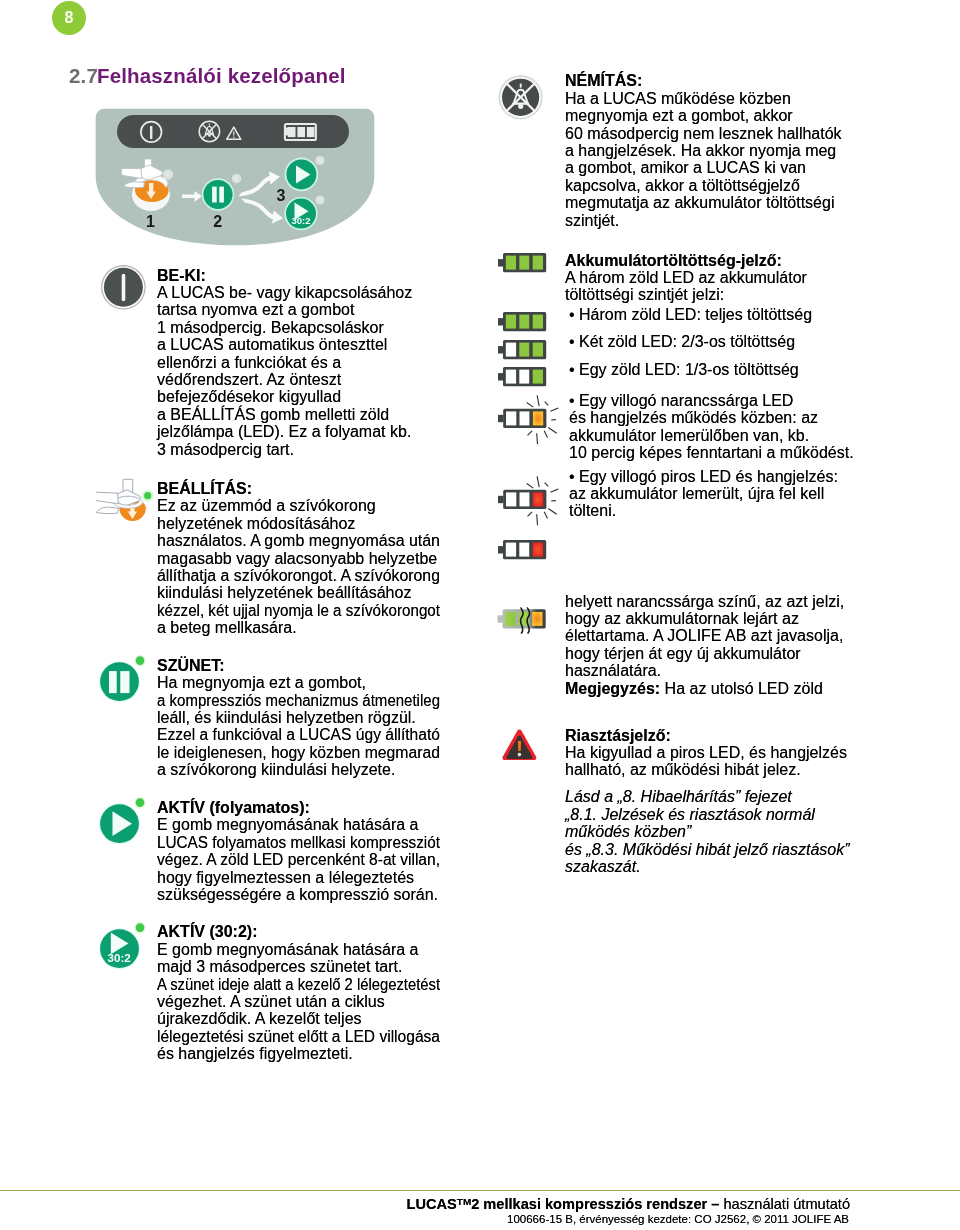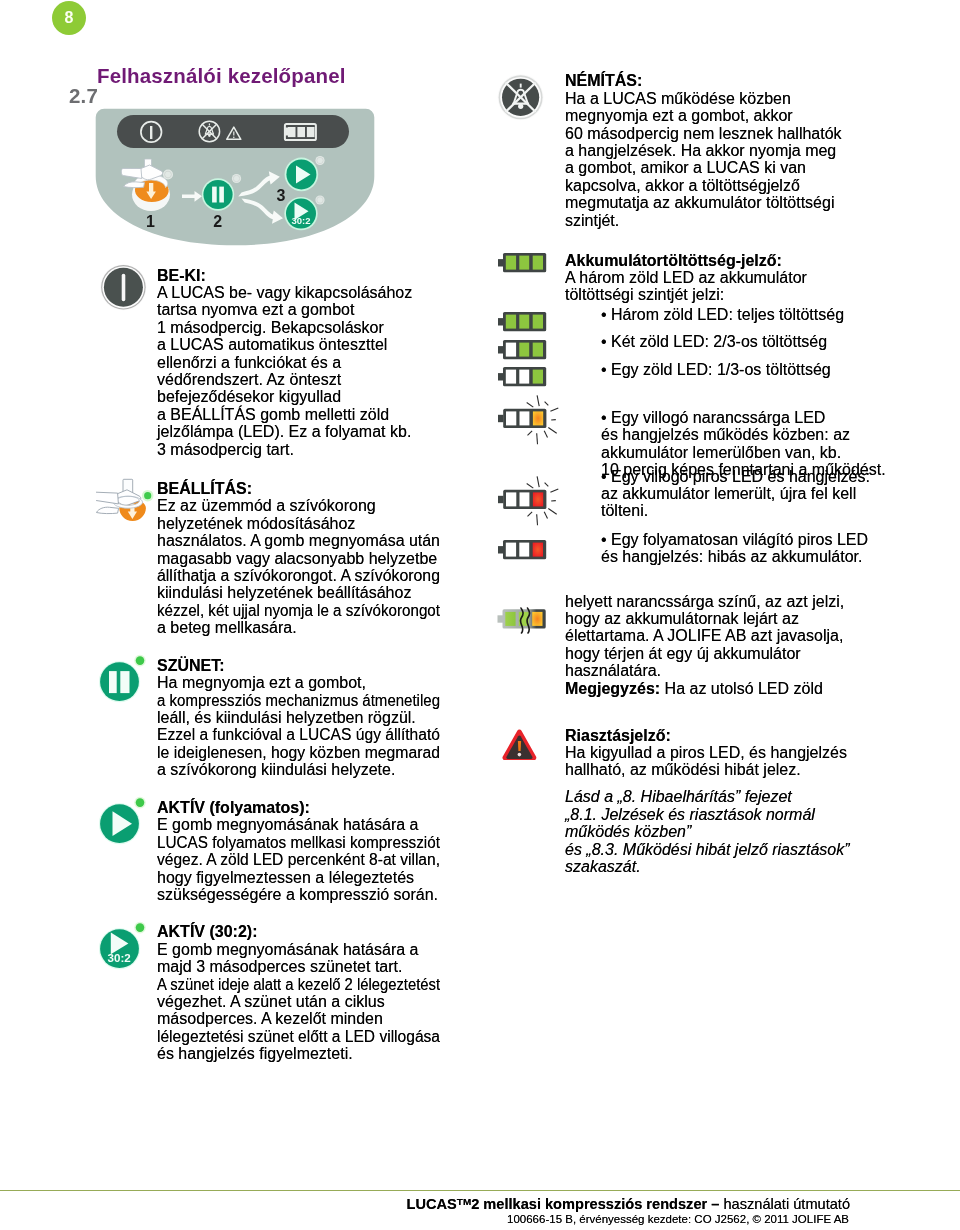--- a/index.html
+++ b/index.html
@@ -8,35 +8,35 @@
        font-family:"Liberation Sans",sans-serif;color:#000;
        -webkit-font-smoothing:antialiased;}
   .page{position:relative;width:960px;height:1230px;overflow:hidden;background:#fff;transform:translateZ(0);}
 
   
   .pagenum{position:absolute;left:52px;top:1px;width:34px;height:34px;border-radius:50%;
            background:#8ecb36;color:#fbfff2;font-size:16px;font-weight:bold;
            display:flex;align-items:center;justify-content:center;letter-spacing:0;}
 
   
-  .h-num{position:absolute;left:69px;top:64px;font-size:20.5px;font-weight:bold;color:#6d6e71;margin-top:20px;}
+  .h-num{position:absolute;left:69px;top:64px;font-size:20.5px;font-weight:bold;color:#6d6e71;}
   .h-title{position:absolute;left:97px;top:64px;font-size:20.5px;font-weight:bold;color:#701a75;}
 
   
   .lcol,.rcol,.foot1,.foot2{text-shadow:0 0 0.4px rgba(0,0,0,0.7);}
   .h-num,.h-title{letter-spacing:0.15px;}
   .ital{font-style:italic;}
 
   
   .ico{position:absolute;}
 
   
   .lcol{position:absolute;left:157px;font-size:16px;line-height:17.4px;}
   .rcol{position:absolute;left:565px;font-size:16px;line-height:17.4px;}
-  .rcol.bullet{left:569px;margin-left:32px;}
+  .rcol.bullet{left:569px;}
   .ital{font-style:italic;}
 
   
   .foot-rule{position:absolute;left:0;top:1189.8px;width:960px;height:1.3px;background:#97ab57;}
   .foot1{position:absolute;left:0;width:850px;top:1196px;text-align:right;font-size:14.6px;}
   .foot1 b{font-weight:bold;}
   .foot1 sup{font-size:0.68em;vertical-align:0.42em;font-weight:bold;}
   .foot2{position:absolute;left:0;width:849px;top:1213px;text-align:right;font-size:11.5px;}
   .ttl{font-weight:bold;margin-top:8px;}
 </style>
@@ -195,21 +195,21 @@
         <div class="tline"><span>szükségességére a kompresszió során.</span></div>
       </div>
   </div>
   <div class="lcol" style="top:915.3px">
     <div class="ttl">AKTÍV (30:2):</div>
     <div>
         <div class="tline"><span>E gomb megnyomásának hatására a</span></div>
         <div class="tline"><span>majd 3 másodperces szünetet tart.</span></div>
         <div class="tline"><span style="display: inline-block; transform-origin: left center; transform: scaleX(0.924884);">A szünet ideje alatt a kezelő 2 lélegeztetést</span></div>
         <div class="tline"><span>végezhet. A szünet után a ciklus</span></div>
-        <div class="tline"><span>másodperces. A kezelőt minden</span></div>
+        <div class="tline"><span>újrakezdődik. A kezelőt teljes</span></div>
         <div class="tline"><span style="display: inline-block; transform-origin: left center; transform: scaleX(0.973031);">lélegeztetési szünet előtt a LED villogása</span></div>
         <div class="tline"><span>és hangjelzés figyelmezteti.</span></div>
       </div>
   </div>
 
   <svg class="ico" style="left:100px;top:264px;" width="47" height="47" viewBox="0 0 47 47">
     <circle cx="23.4" cy="23.3" r="22.9" fill="#f7f7f7"></circle>
     <circle cx="23.4" cy="23.3" r="22.2" fill="#b0b0b0"></circle>
     <circle cx="23.4" cy="23.3" r="21.1" fill="#fcfcfc"></circle>
     <circle cx="23.4" cy="23.3" r="19.5" fill="#4a514f"></circle>
@@ -423,39 +423,33 @@
   <div class="rcol bullet" style="top:333.2px">
     <div>
         <div class="tline"><span>• Két zöld LED: 2/3-os töltöttség</span></div>
       </div>
   </div>
   <div class="rcol bullet" style="top:361.2px">
     <div>
         <div class="tline"><span>• Egy zöld LED: 1/3-os töltöttség</span></div>
       </div>
   </div>
-  <div class="rcol bullet" style="top:409px">
+  <div class="rcol bullet" style="top:392px">
     <div>
         <div class="tline"><span>•  Egy villogó narancssárga LED</span></div>
         <div class="tline"><span>és hangjelzés működés közben: az</span></div>
         <div class="tline"><span>akkumulátor lemerülőben van, kb.</span></div>
         <div class="tline"><span>10 percig képes fenntartani a működést.</span></div>
       </div>
   </div>
   <div class="rcol bullet" style="top:467.6px">
     <div>
         <div class="tline"><span>•  Egy villogó piros LED és hangjelzés:</span></div>
         <div class="tline"><span>az akkumulátor lemerült, újra fel kell</span></div>
         <div class="tline"><span>tölteni.</span></div>
-      </div>
-  </div>
-  <div class="rcol bullet" style="top:531px">
-    <div>
-        <div class="tline"><span>•  Egy folyamatosan világító piros LED</span></div>
-        <div class="tline"><span>és hangjelzés: hibás az akkumulátor.</span></div>
       </div>
   </div>
 
   <div class="rcol" style="top:592.6px">
     <div>
         <div class="tline"><span>helyett narancssárga színű, az azt jelzi,</span></div>
         <div class="tline"><span>hogy az akkumulátornak lejárt az</span></div>
         <div class="tline"><span>élettartama. A JOLIFE AB azt javasolja,</span></div>
         <div class="tline"><span>hogy térjen át egy új akkumulátor</span></div>
         <div class="tline"><span>használatára.</span></div>

